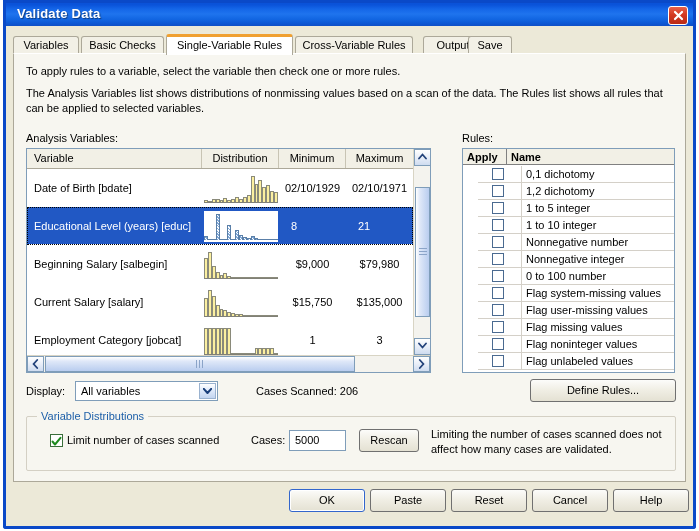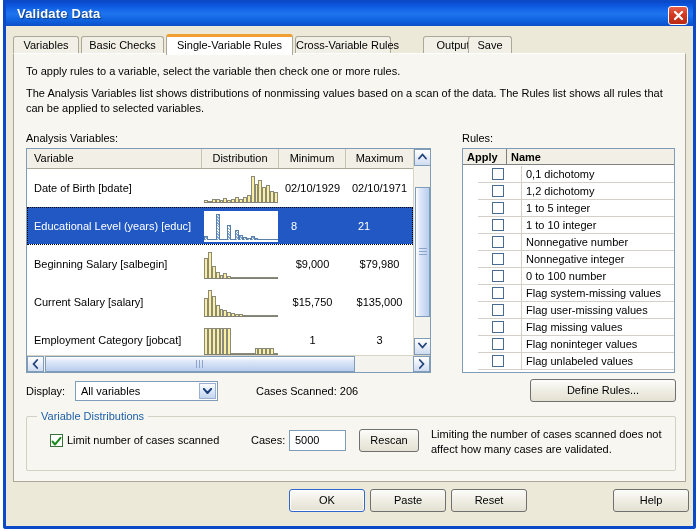--- a/index.html
+++ b/index.html
@@ -414,21 +414,21 @@
       <svg width="13" height="13" viewBox="0 0 13 13">
         <path d="M3 3 L10 10 M10 3 L3 10" stroke="#ffffff" stroke-width="2.2" stroke-linecap="round" fill="none"></path>
       </svg>
     </div>
   </div>
 
   <div id="tabstrip">
     <div class="tab" id="tab-0" style="left: 0px; width: 66px;">Variables</div>
     <div class="tab" id="tab-1" style="left: 68px; width: 83px;">Basic Checks</div>
     <div class="tab active" id="tab-2" style="left: 153px; width: 127px;">Single-Variable Rules</div>
-    <div class="tab" id="tab-3" style="left: 282px; width: 96px;">Cross-Variable Rules</div>
+    <div class="tab" id="tab-3" style="left: 282px; width: 118px;">Cross-Variable Rules</div>
     <div class="tab" id="tab-4" style="left: 402px; width: 60px; margin-left: 8px;">Output</div>
     <div class="tab" id="tab-5" style="left: 455px; width: 44px;">Save</div>
   </div>
 
   <div id="panel">
     <div id="panel-inner">
 
       <div class="desc" id="desc1">To apply rules to a variable, select the variable then check one or more rules.</div>
       <div class="desc" id="desc2">The Analysis Variables list shows distributions of nonmissing values based on a scan of the data. The Rules list shows all rules that can be applied to selected variables.</div>
 
@@ -731,16 +731,17 @@
         <div id="vd-note">Limiting the number of cases scanned does not affect how many cases are validated.</div>
       </div>
 
     </div>
   </div>
 
   <div id="footer">
     <div class="fbtn default" id="btn-ok">OK</div>
     <div class="fbtn" id="btn-paste">Paste</div>
     <div class="fbtn" id="btn-reset">Reset</div>
+    <div class="fbtn" id="btn-cancel">Cancel</div>
     <div class="fbtn" id="btn-help">Help</div>
   </div>
 
 </div>
 
 </body></html>

